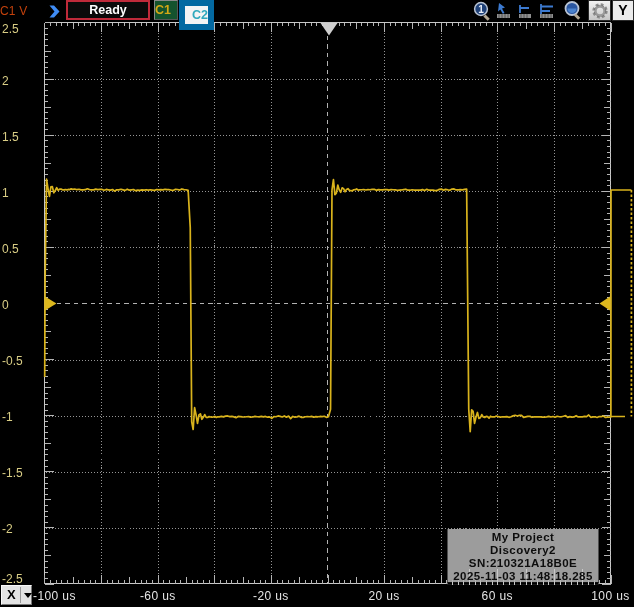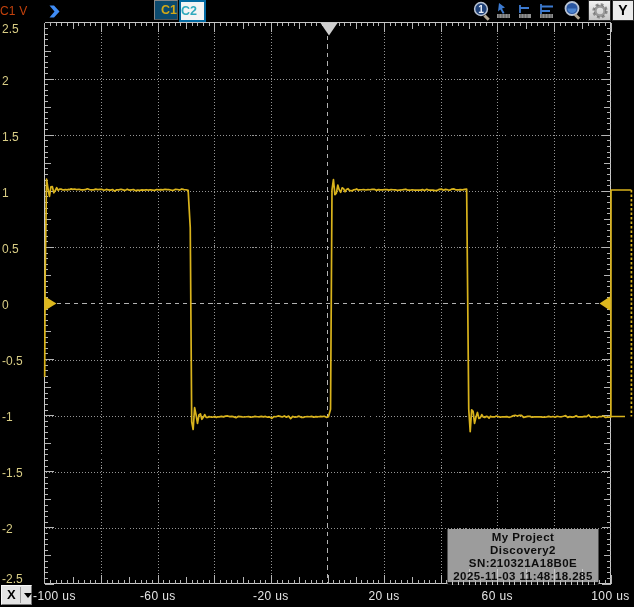--- a/index.html
+++ b/index.html
@@ -1,24 +1,24 @@
 <!DOCTYPE html>
 <html><head><meta charset="utf-8"><style>
 html,body{margin:0;padding:0;background:#000;width:634px;height:607px;overflow:hidden;will-change:transform;
 font-family:"Liberation Sans",sans-serif;position:relative}
 #tb{position:absolute;left:0;top:0;width:634px;height:22px;background:#000}
 #c1v{position:absolute;left:0px;top:4px;font-size:12px;color:#c2410c;letter-spacing:0.2px}
 #chev{position:absolute;left:49px;top:5px}
 #ready{position:absolute;left:66px;top:0px;width:80px;height:16px;background:#0a0a0a;
 border:2px solid #bf2a3a;color:#fff;font-weight:bold;font-size:12.5px;text-align:center;line-height:16px}
-#btnC1{position:absolute;left:154px;top:0px;width:22px;height:18px;background:#0c4a6e;
+#btnC1{position:absolute;left:154px;top:0px;width:22px;height:18px;background:#14532d;
 border:1px solid #555;border-top-color:#888;border-left-color:#888;color:#d4a816;font-weight:bold;
-font-size:12.5px;text-align:right;line-height:18px}
+font-size:12.5px;text-align:left;line-height:18px}
 #btnC2{position:absolute;left:179px;top:0px;width:23px;height:18px;background:#f4f4f4;
-border:2px solid #0369a1;color:#2fa9bd;font-weight:bold;font-size:12.5px;text-align:left;line-height:18px}
+border:6px solid #0369a1;color:#2fa9bd;font-weight:bold;font-size:12.5px;text-align:right;line-height:18px}
 #samp{position:absolute;left:210px;top:4.5px;font-size:11px;letter-spacing:0.12px;color:#cfcfcf}
 #icons{position:absolute;left:472px;top:0px}
 #gear{position:absolute;left:588px;top:0px;width:21px;height:19px;background:linear-gradient(#f2f2f2,#c6c6c6);
 border:1px solid #2a2a2a;display:flex;align-items:center;justify-content:center}
 #ybtn{position:absolute;left:612px;top:0px;width:20px;height:19px;background:#ececec;border:1px solid #2a2a2a;
 color:#000;font-weight:bold;font-size:14px;text-align:center;line-height:19px}
 #xbtn{position:absolute;left:1px;top:585px;width:29px;height:18px;background:#e3e3e3;
 border:1px solid #999;border-top-color:#fafafa;border-left-color:#fafafa;border-bottom-color:#777;border-right-color:#777}
 #xbtn .x{position:absolute;left:5px;top:1px;font-weight:bold;font-size:13px;color:#000}
 #xbtn .sep{position:absolute;left:18px;top:1px;width:1px;height:16px;background:#9a9a9a}
@@ -65,20 +65,21 @@
 <text x="523" y="554" class="box">Discovery2</text>
 <text x="523" y="567" class="box">SN:210321A18B0E</text>
 <text x="523" y="580" class="box">2025-11-03 11:48:18.285</text>
 </svg>
 
 <div id="tb">
 <span id="c1v">C1 V</span>
 <svg id="chev" width="11" height="13" viewBox="0 0 11 13">
       <polygon points="0.5,0.5 5,0.5 10.5,6.5 5,12.5 0.5,12.5 5.5,6.5" fill="#3f8cf5"></polygon>
     </svg>
+<div id="ready">Ready</div>
 <div id="btnC1">C1</div>
 <div id="btnC2">C2</div>
 <svg id="icons" width="120" height="22" viewBox="0 0 120 22">
 
   <circle cx="9" cy="9" r="6.2" fill="#1f4178"></circle>
   <circle cx="9" cy="9" r="6.4" fill="none" stroke="#b9c4d4" stroke-width="1.5"></circle>
   <text x="9" y="13" font-size="10" font-weight="bold" fill="#e8eef8" text-anchor="middle" font-family="Liberation Sans">1</text>
   <rect x="13.5" y="14.5" width="6" height="3" transform="rotate(45 13.5 14.5)" fill="#b3a894"></rect>
 
   <polygon points="27,3 33,7.5 30,8.5 32.5,13 30.8,13.8 28.3,9.5 26,11.5" fill="#3c7ad0"></polygon>

